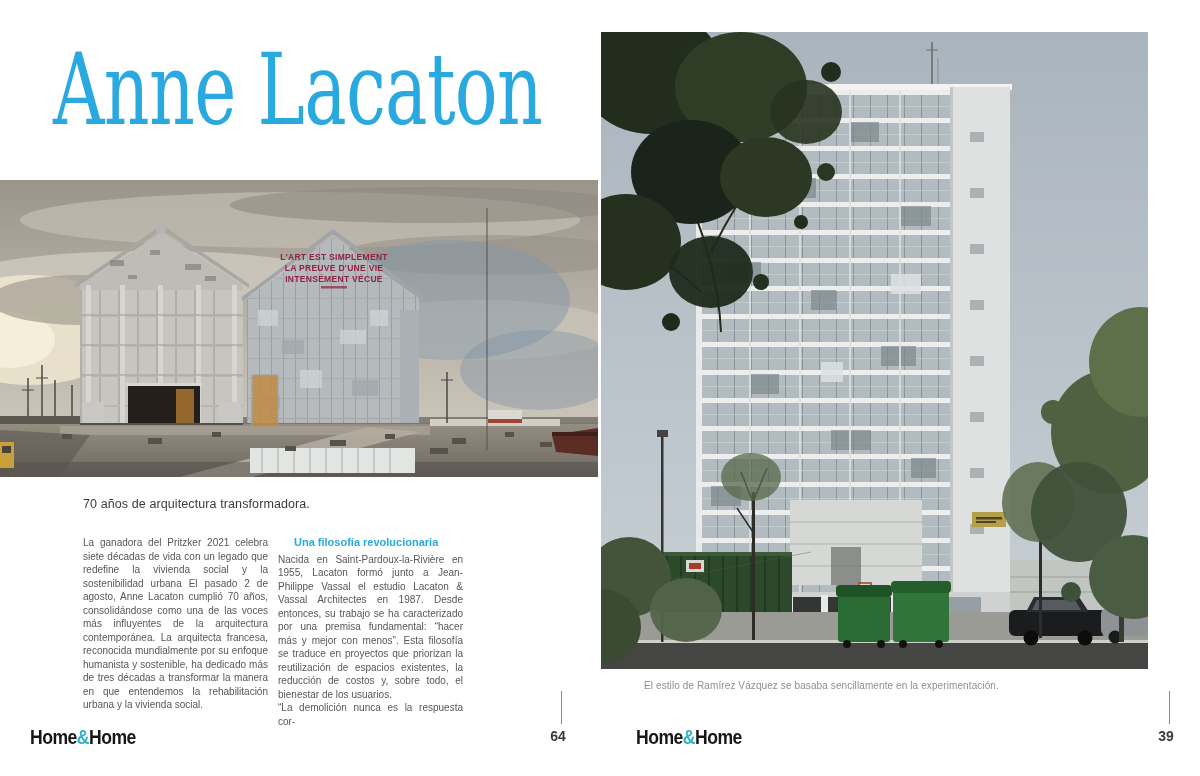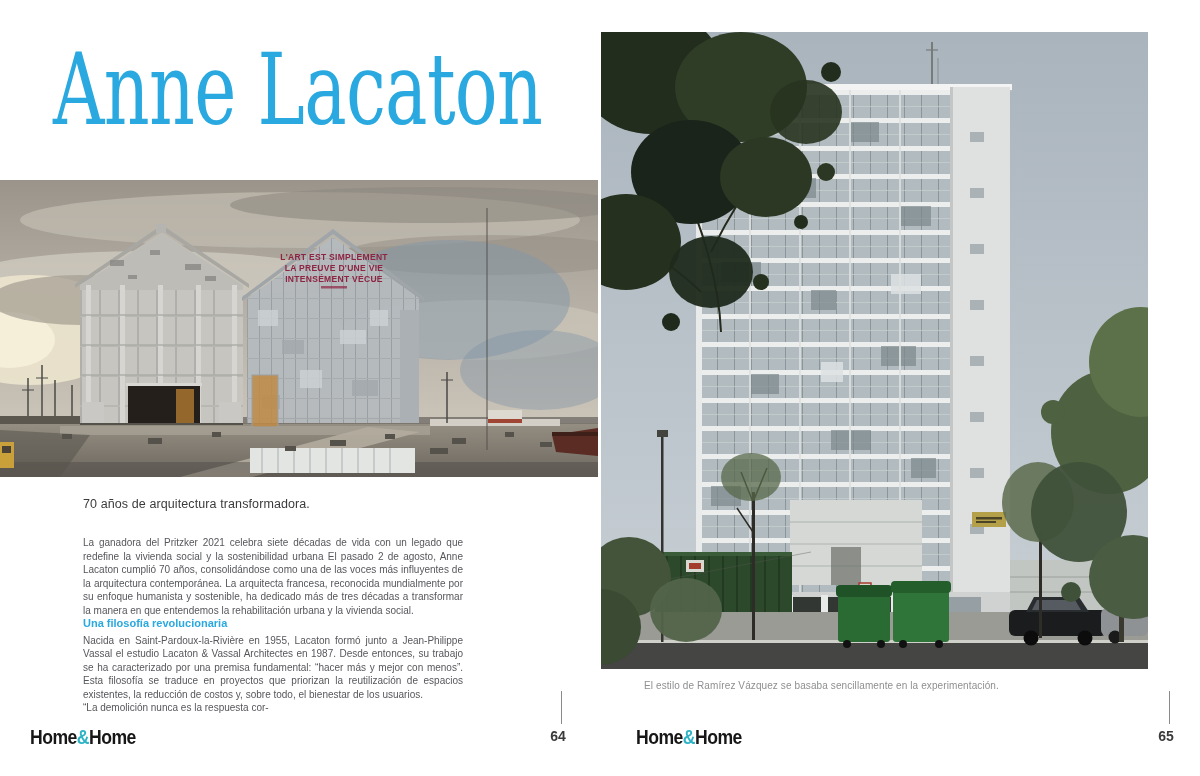--- a/index.html
+++ b/index.html
@@ -25,27 +25,27 @@
   .photo-left{position:absolute;left:0;top:180px;width:598px;height:297px;margin:0;}
   .photo-right{position:absolute;left:601px;top:32px;width:547px;height:637px;margin:0;}
   .photo-left svg,.photo-right svg{display:block;width:100%;height:100%;}
 
   .section-heading{
     position:absolute;left:83px;top:497px;margin:0;
     font-size:12.5px;font-weight:400;color:#3b3b3d;letter-spacing:.1px;
   }
   .columns{
     position:absolute;left:83px;top:536px;width:380px;
-    display:flex;gap:0;flex-direction:column;
+    display:flex;gap:10px;
   }
   .col{flex:1;font-size:10px;line-height:13.5px;color:#56575b;text-align:justify;}
   .col p{margin:0;}
   .col p + p{margin-top:0;}
   .subhead{
-    margin:0 0 3px 0;font-size:11px;font-weight:700;color:var(--accent-blue);
+    margin:0 0 3px 16px;font-size:11px;font-weight:700;color:var(--accent-blue);
     text-align:left;
   }
 
   
   .caption{
     position:absolute;left:636px;top:672px;margin:8px;
     font-size:10px;color:#8e8f91;letter-spacing:.1px;
   }
 
   
@@ -451,15 +451,15 @@
         <ellipse cx="85" cy="578" rx="36" ry="32" fill="#52644a" opacity=".95"></ellipse>
         <ellipse cx="0" cy="595" rx="40" ry="38" fill="#3a4a33"></ellipse>
       </g>
     </svg>
   </figure>
 
   <p class="caption">El estilo de Ramírez Vázquez se basaba sencillamente en la experimentación.</p>
 
   <p class="footer-logo logo-right"><span>Home</span><span class="amp">&amp;</span><span>Home</span></p>
   <div class="folio-rule rule-right"></div>
-  <p class="page-number num-right">65</p>
+  <p class="page-number num-right">39</p>
 
 </div>
 
 </body></html>

